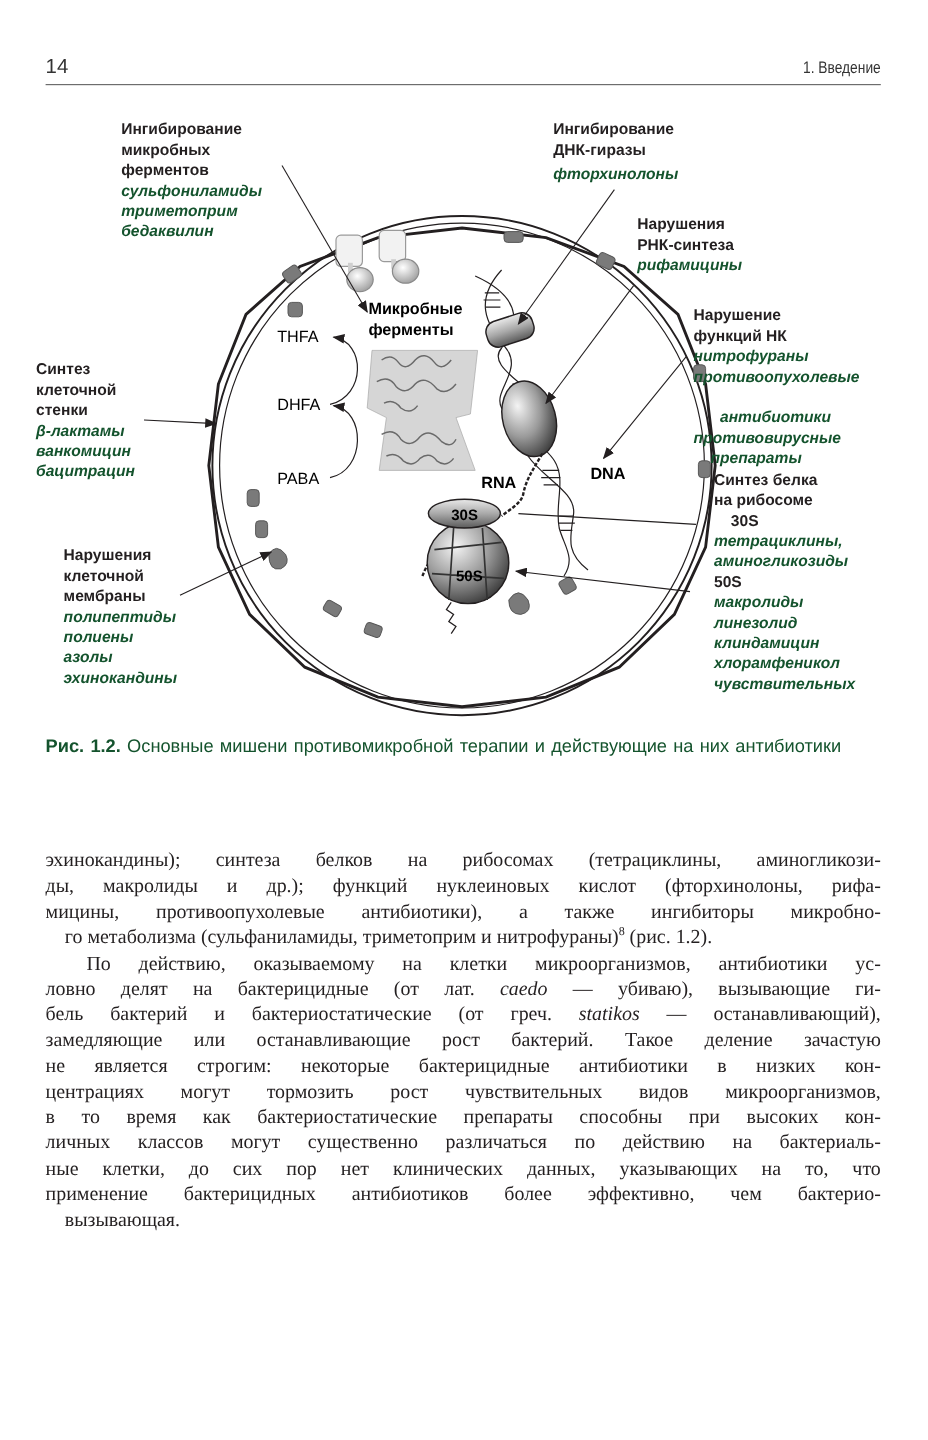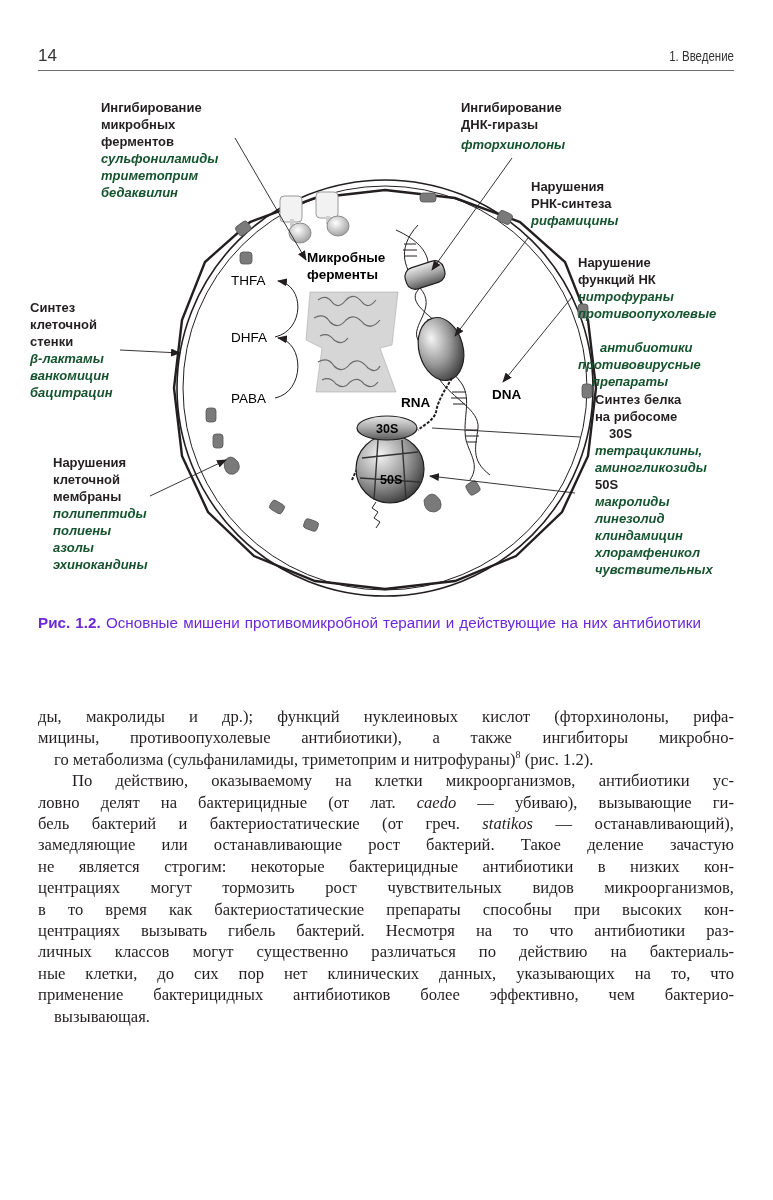--- a/index.html
+++ b/index.html
@@ -11,21 +11,21 @@
   .figure { position: absolute; left: 0; top: 90px; width: 773px; height: 510px; }
   .fig-svg { position: absolute; left: 0; top: 0; }
   .lbl { position: absolute; font-family: "Liberation Sans", sans-serif; font-size: 13px; line-height: 17px; color: #231f20; }
   .lbl .h { font-weight: bold; display: block; }
   .lbl .d { font-style: italic; display: block; color: #14532d; font-weight: bold; }
   .lbl .ind { padding-left: 22px; margin-top: 17px; }
   .lbl .ind2 { padding-left: 14px; }
 
   .svgtext { font-family: "Liberation Sans", sans-serif; }
 
-  .caption { position: absolute; left: 38px; top: 612px; width: 696px; font-family: "Liberation Sans", sans-serif; font-size: 15.2px; line-height: 21px; color: #6d28d9; text-align: justify; word-spacing: 1px; }
+  .caption { position: absolute; left: 38px; top: 612px; width: 696px; font-family: "Liberation Sans", sans-serif; font-size: 15.2px; line-height: 21px; color: #14532d; text-align: justify; word-spacing: 1px; }
   .caption b { font-weight: bold; }
 
   .body-text { position: absolute; left: 38px; top: 706px; width: 696px; font-family: "Liberation Serif", serif; font-size: 16.6px; line-height: 21.4px; color: #231f20; text-align: justify; }
   .body-text p { margin: 0; text-indent: 0; }
   .body-text .ln { display: block; text-align: justify; text-align-last: justify; white-space: nowrap; }
   .body-text .ln.last { text-align-last: left; margin-left: 16px; }
   .body-text i { font-style: italic; }
   .body-text sup { font-size: 10px; line-height: 0; }
 </style>
 </head>
@@ -209,31 +209,31 @@
     <span class="d">чувствительных</span>
   </div>
 </div>
 
 <div class="caption">
   <b>Рис. 1.2.</b><span> Основные мишени противомикробной терапии и действующие на них антибиотики</span>
 </div>
 
 <div class="body-text" id="body-text">
     <p>
+      <span class="ln">эхинокандины); синтеза белков на рибосомах (тетрациклины, аминогликози-</span>
       <span class="ln">ды, макролиды и др.); функций нуклеиновых кислот (фторхинолоны, рифа-</span>
       <span class="ln">мицины, противоопухолевые антибиотики), а также ингибиторы микробно-</span>
       <span class="ln last">го метаболизма (сульфаниламиды, триметоприм и нитрофураны)<sup>8</sup> (рис. 1.2).</span>
     </p>
     <p>
       <span class="ln" style="padding-left: 34px;">По действию, оказываемому на клетки микроорганизмов, антибиотики ус-</span>
       <span class="ln">ловно делят на бактерицидные (от лат. <i>caedo</i> — убиваю), вызывающие ги-</span>
       <span class="ln">бель бактерий и бактериостатические (от греч. <i>statikos</i> — останавливающий),</span>
       <span class="ln">замедляющие или останавливающие рост бактерий. Такое деление зачастую</span>
       <span class="ln">не является строгим: некоторые бактерицидные антибиотики в низких кон-</span>
       <span class="ln">центрациях могут тормозить рост чувствительных видов микроорганизмов,</span>
       <span class="ln">в то время как бактериостатические препараты способны при высоких кон-</span>
-      <span class="ln">центрациях вызывать гибель бактерий. Несмотря на то что антибиотики раз-</span>
       <span class="ln">личных классов могут существенно различаться по действию на бактериаль-</span>
       <span class="ln">ные клетки, до сих пор нет клинических данных, указывающих на то, что</span>
       <span class="ln">применение бактерицидных антибиотиков более эффективно, чем бактерио-</span>
       <span class="ln last">вызывающая.</span>
     </p>
   </div>
 
 </body></html>

